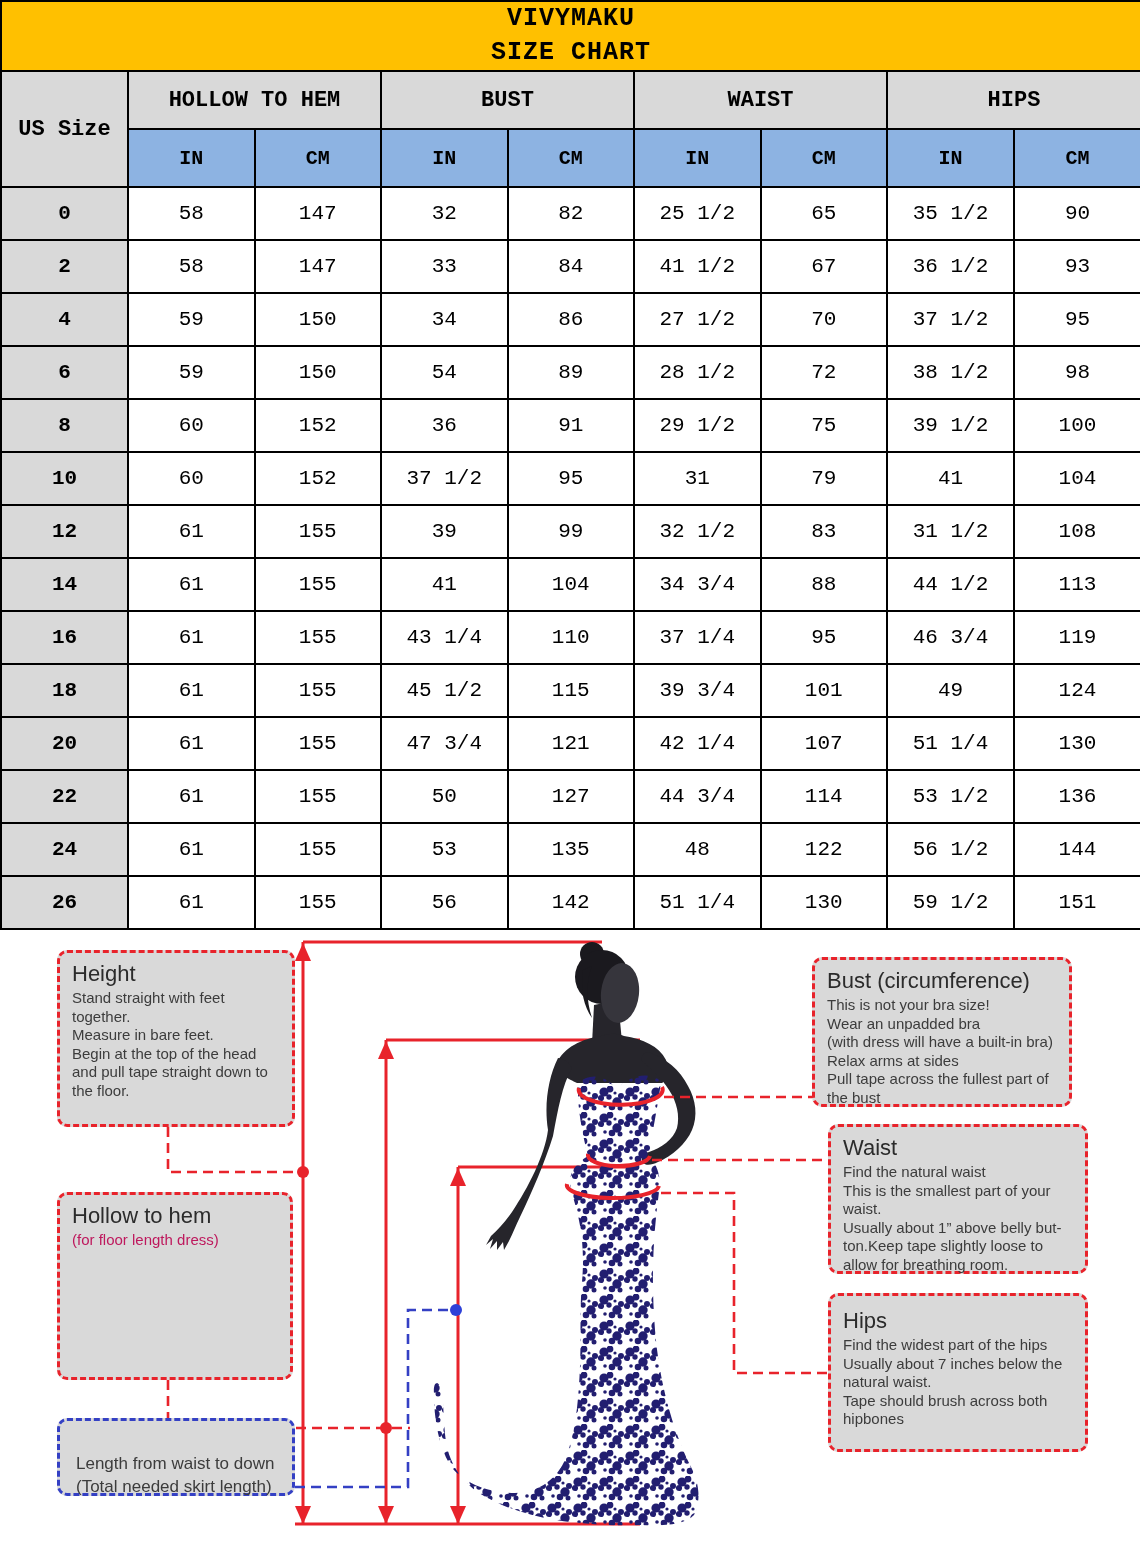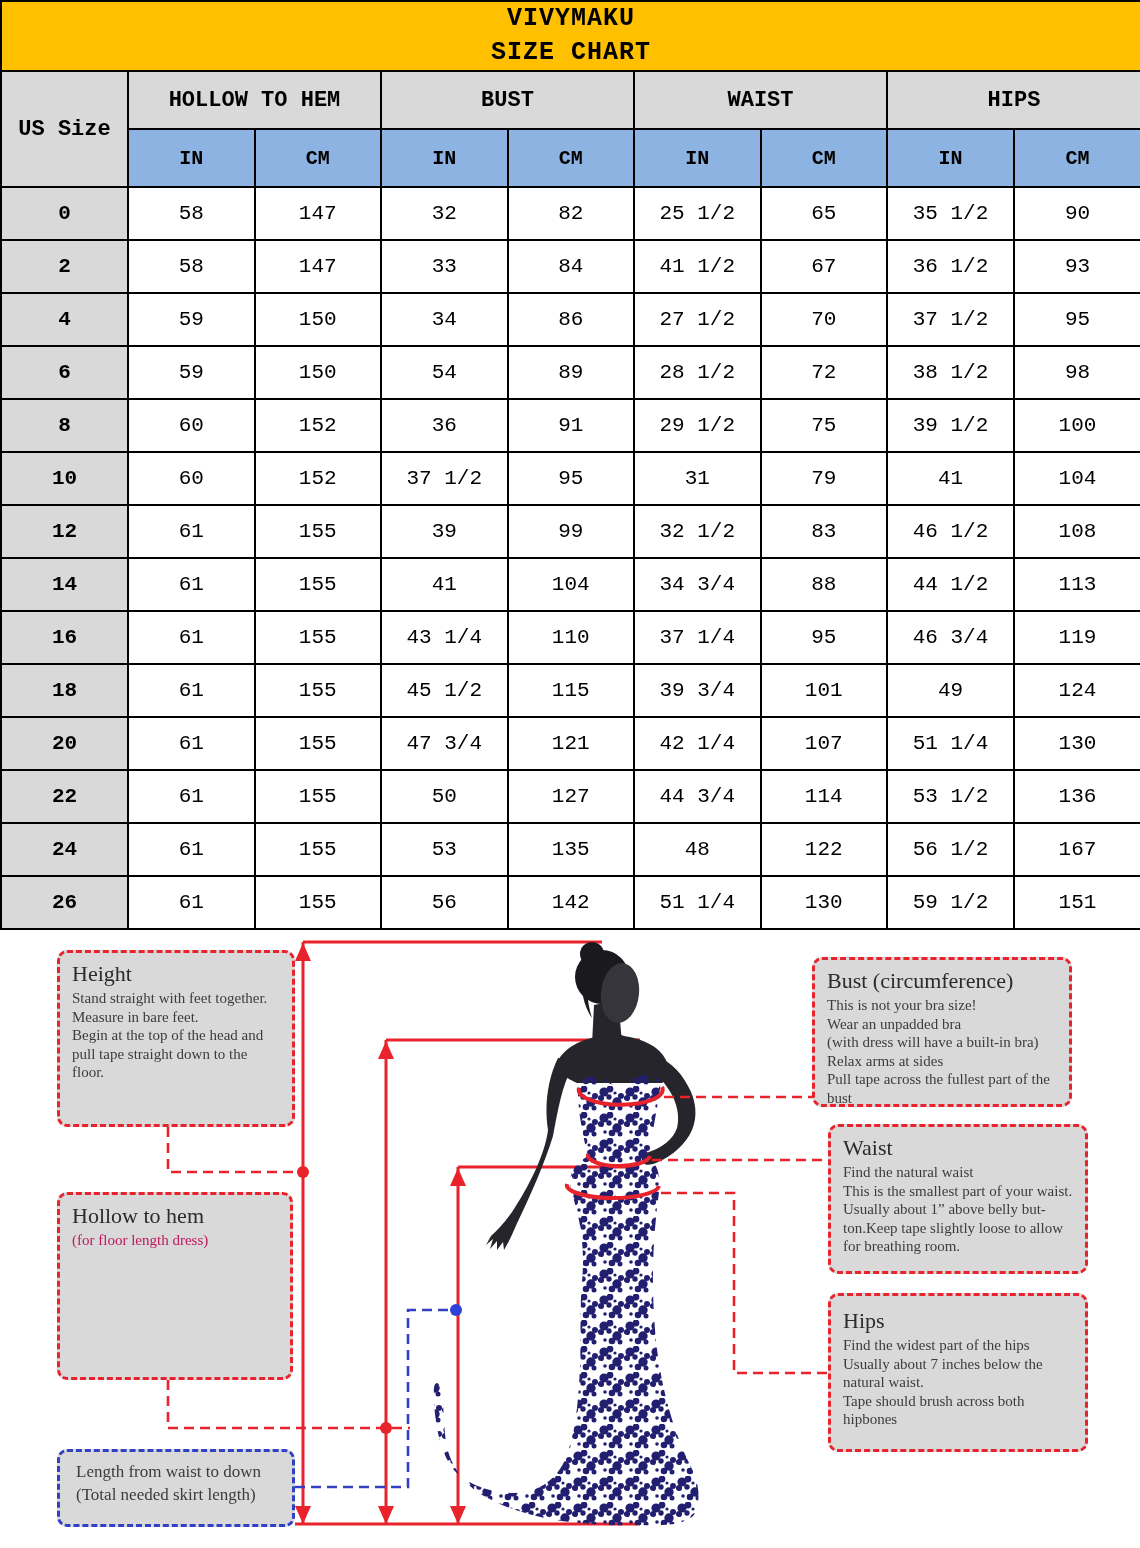--- a/index.html
+++ b/index.html
@@ -51,40 +51,39 @@
     font-weight: 700;
   }
   tbody.rows td { height: 53px; font-size: 21px; font-weight: 400; background: #fff; }
   tbody.rows td.size-col { background: #d9d9d9; font-weight: 700; font-size: 21px; }
 
   
   .diagram {
     position: relative;
     width: 1140px; height: 618px;
     background: #fff;
-    font-family: Liberation Serif, serif;
   }
   .diagram svg.guide-art { position: absolute; left: 0; top: 0; z-index: 1; }
   .note-box {
     position: absolute;
     z-index: 2;
     background: #d9d9d9;
     border: 3px dashed #e8232b;
     border-radius: 10px;
     padding: 8px 12px 6px 12px;
     color: #2f2f2f;
   }
   .note-box.blue { border-color: #3440c4; }
   .note-title { font-size: 22px; font-weight: 400; color: #2b2b2b; margin-bottom: 2px; }
   .note-subtitle { font-size: 15px; color: #be185d; line-height: 1.22; }
   .box-line { font-size: 15px; color: #3c3c3c; line-height: 1.24; }
   .note-box.blue .box-line { font-size: 17px; line-height: 1.35; padding-left: 4px; }
   #height-box   { left: 57px;  top: 20px;  width: 238px; height: 177px; }
   #hollow-box   { left: 57px;  top: 262px; width: 236px; height: 188px; }
-  #skirt-box    { left: 57px;  top: 519px; width: 238px; height: 78px; padding-top: 9px; }
+  #skirt-box    { left: 57px;  top: 488px; width: 238px; height: 78px; padding-top: 32px; }
   #bust-box     { left: 812px; top: 27px;  width: 260px; height: 150px; }
   #waist-box    { left: 828px; top: 194px; width: 260px; height: 150px; }
   #hips-box     { left: 828px; top: 363px; width: 260px; height: 159px; padding-top: 12px; }
 </style>
 </head>
 <body>
 
 <div class="size-table-wrap">
   <table class="size-table">
     <colgroup>
@@ -191,21 +190,21 @@
           <td>104</td>
         </tr>
         <tr>
           <td class="size-col">12</td>
           <td>61</td>
           <td>155</td>
           <td>39</td>
           <td>99</td>
           <td>32 1/2</td>
           <td>83</td>
-          <td>46 1/2</td>
+          <td>31 1/2</td>
           <td>108</td>
         </tr>
         <tr>
           <td class="size-col">14</td>
           <td>61</td>
           <td>155</td>
           <td>41</td>
           <td>104</td>
           <td>34 3/4</td>
           <td>88</td>
@@ -258,21 +257,21 @@
         </tr>
         <tr>
           <td class="size-col">24</td>
           <td>61</td>
           <td>155</td>
           <td>53</td>
           <td>135</td>
           <td>48</td>
           <td>122</td>
           <td>56 1/2</td>
-          <td>167</td>
+          <td>144</td>
         </tr>
         <tr>
           <td class="size-col">26</td>
           <td>61</td>
           <td>155</td>
           <td>56</td>
           <td>142</td>
           <td>51 1/4</td>
           <td>130</td>
           <td>59 1/2</td>

